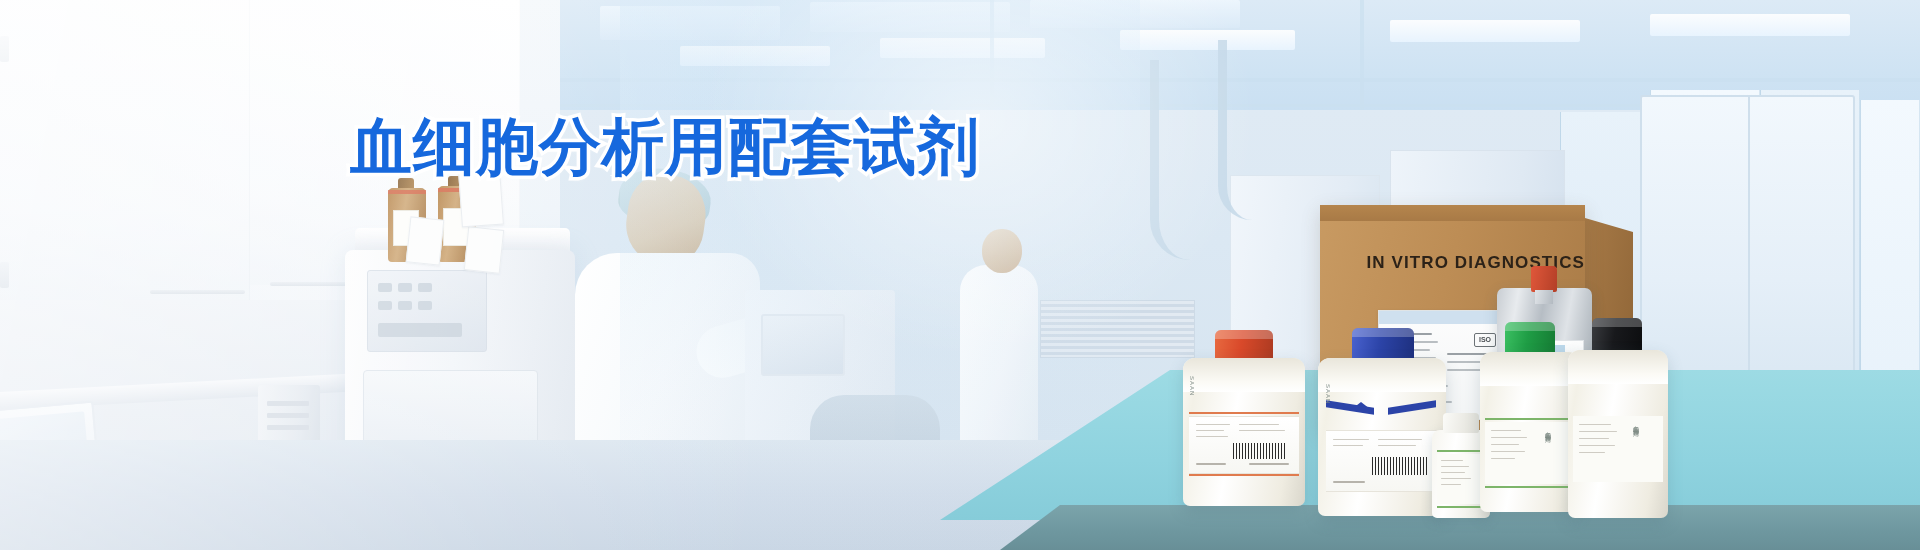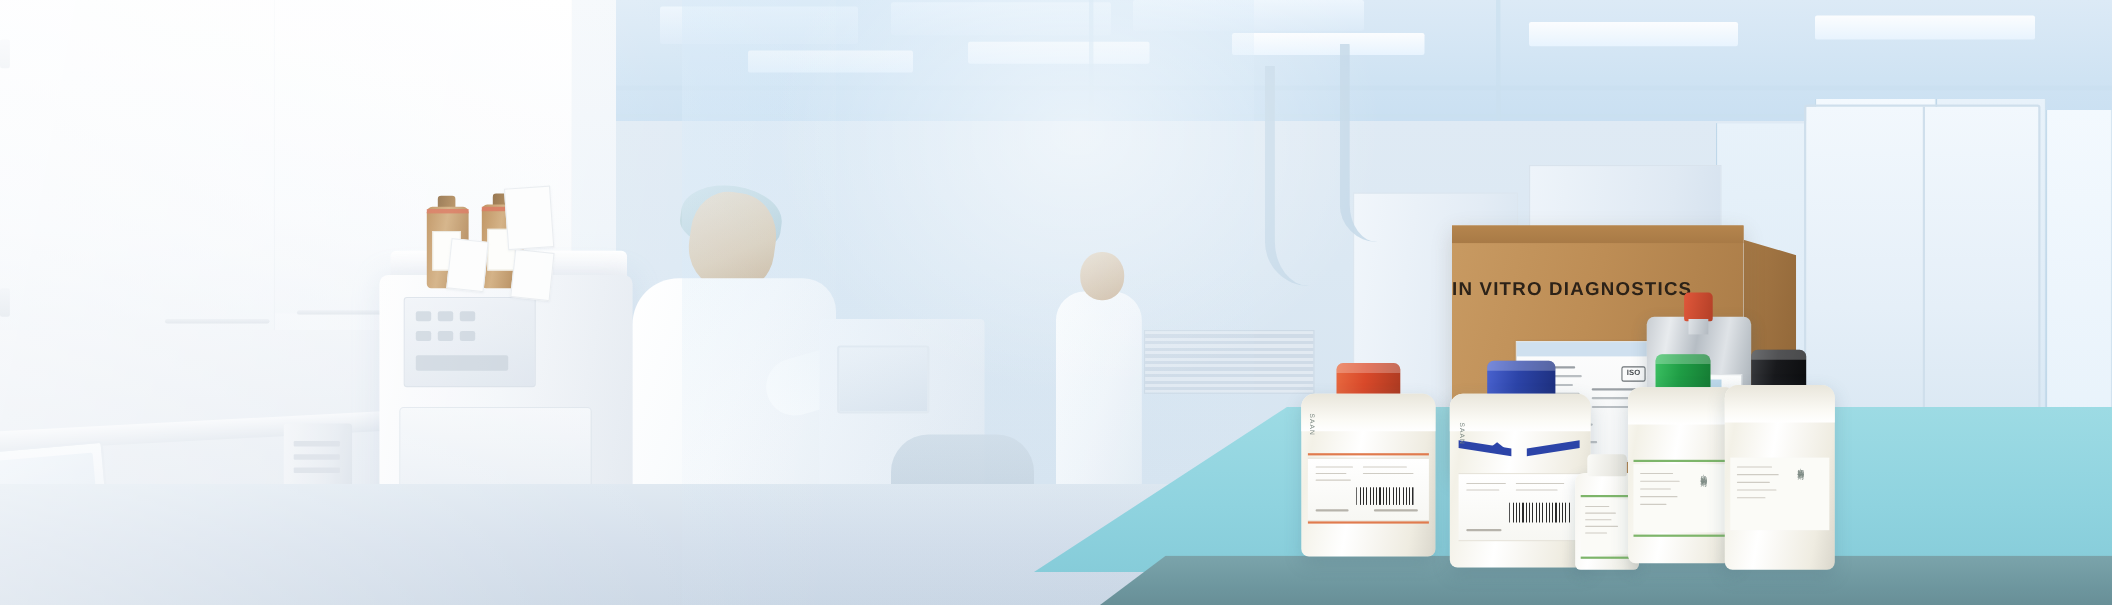--- a/index.html
+++ b/index.html
@@ -341,21 +341,21 @@
     left:1585px; top:218px; width:48px; height:205px;
     background:linear-gradient(100deg,#a77a47,#8e6436);
     clip-path:polygon(0 0, 48px 14px, 48px 205px, 0 205px);
   }
   #box-flap {
     position:absolute; left:0; top:0; width:265px; height:16px;
     background:linear-gradient(180deg,#b5854d,#a87a46);
   }
   #box-text {
     position:absolute; left:0; right:0; top:48px;
-    text-align:left;
+    text-align:right;
     font-family:"Liberation Sans", sans-serif;
     font-weight:700; font-size:17px; letter-spacing:1.1px;
     color:#2c2218;
   }
   
   #box-label {
     left:1378px; top:310px; width:128px; height:110px;
     background:linear-gradient(180deg,#fdfdfd,#f2f4f5);
     border:1px solid #e0e4e6;
     box-shadow:0 1px 3px rgba(80,70,60,.14);
@@ -741,15 +741,16 @@
       <div class="lline t" style="left:6px; top:8px;  width:32px;"></div>
       <div class="lline t" style="left:6px; top:15px; width:38px;"></div>
       <div class="lline t" style="left:6px; top:22px; width:30px;"></div>
       <div class="lline t" style="left:6px; top:29px; width:36px;"></div>
       <div class="lline t" style="left:6px; top:36px; width:26px;"></div>
       <div class="side-text" style="left:58px; top:5px;">血细胞分析用</div>
     </div>
   </div>
 
   <div id="headline-block">
+    <div id="title">血细胞分析用配套试剂</div>
   </div>
 
 </div>
 
 </body></html>

